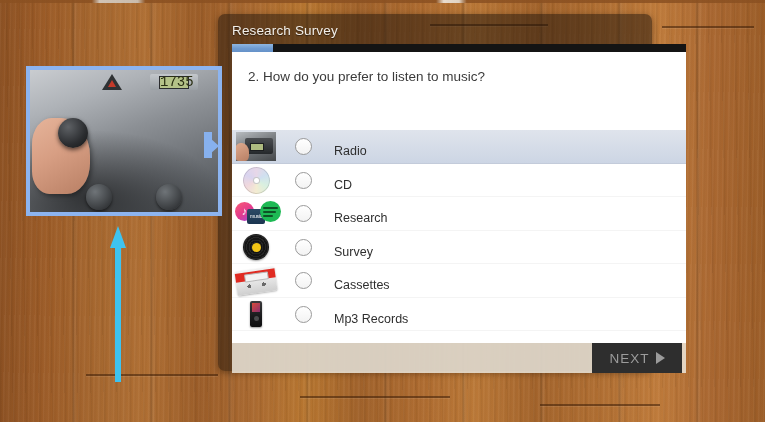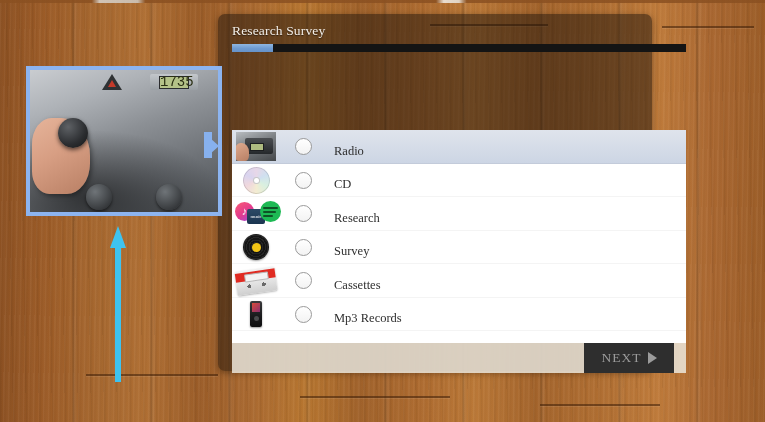--- a/index.html
+++ b/index.html
@@ -74,21 +74,20 @@
   
   #survey-panel {
     position: absolute;
     left: 218px;
     top: 14px;
     width: 434px;
     height: 357px;
     background: rgba(28,18,10,0.50);
     border-radius: 7px;
     box-shadow: 0 2px 7px rgba(0,0,0,0.35);
-    font-family: Liberation Serif, serif;
   }
   #survey-title {
     position: absolute;
     left: 14px;
     top: 9px;
     font-size: 13.5px;
     color: #f3efe9;
     letter-spacing: .15px;
     text-shadow: 0 1px 1px rgba(0,0,0,0.55);
   }
@@ -200,21 +199,21 @@
   #footer {
     position: absolute;
     left: 14px;
     top: 329px;
     width: 454px;
     height: 30px;
     background: rgba(233,226,214,0.88);
   }
   #next-button {
     position: absolute;
-    right: 12px;
+    right: 4px;
     top: 0;
     width: 90px;
     height: 30px;
     background: #2e2e2e;
     display: flex;
     align-items: center;
     justify-content: center;
     gap: 6px;
     cursor: pointer;
   }
@@ -515,20 +514,23 @@
   <div id="top-sliver"></div>
 
   <div id="survey-panel">
 
     <div id="survey-title">Research Survey</div>
 
     <div id="progress-track">
       <div id="progress-fill" style="width: 9%;"></div>
     </div>
 
+    <div id="question-card">
+      <div id="question-text">2. How do you prefer to listen to music?</div>
+    </div>
 
     <div id="options">
 
       <div class="option-row highlighted">
         <div class="thumb">
           <div class="tn tn-radio">
             <div class="unit"></div>
             <div class="lcd"></div>
             <div class="hnd"></div>
           </div>

